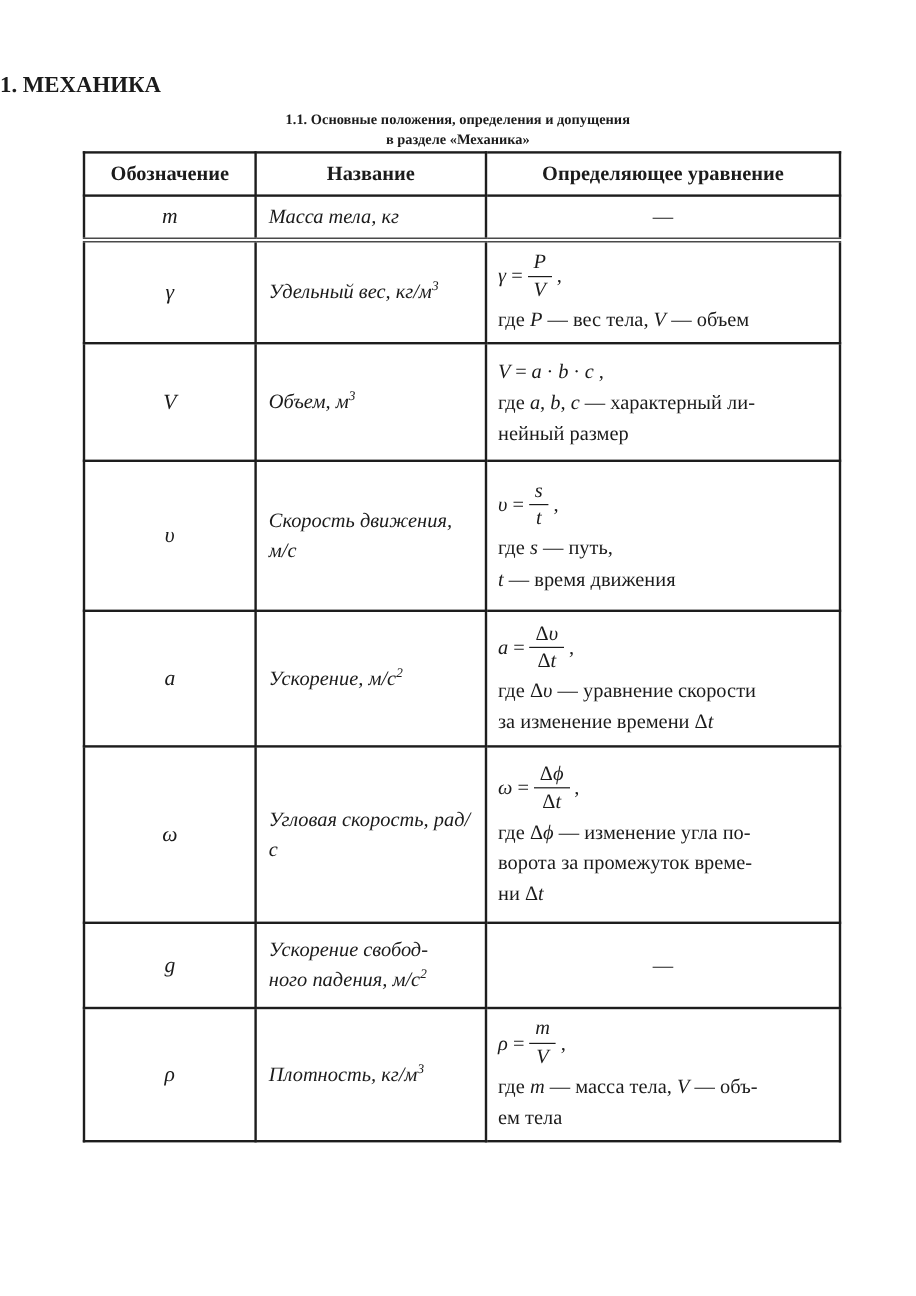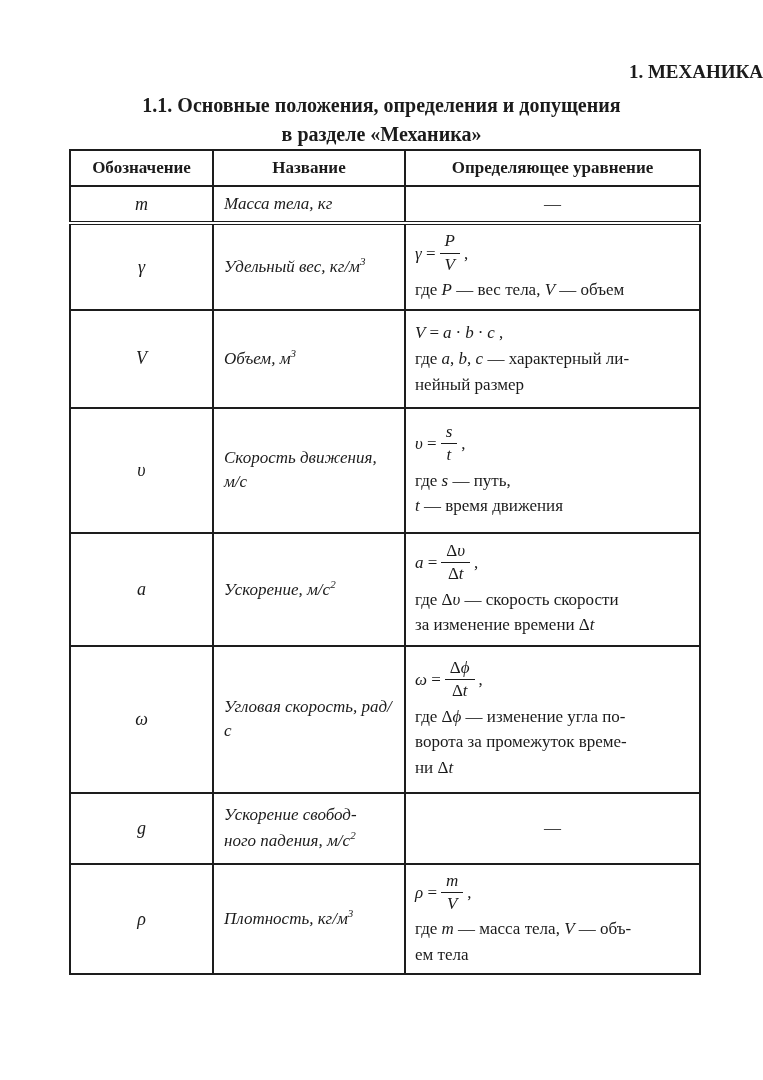--- a/index.html
+++ b/index.html
@@ -6,29 +6,29 @@
   body{
     width:763px;height:1080px;
     background:#ffffff;
     font-family:"Liberation Serif", serif;
     color:#1b1b1b;
     -webkit-font-smoothing:antialiased;
   }
   .page{padding-top:60px;}
   .doc-title{
     margin:0;
-    text-align:right;
+    text-align:left;
     font-size:19px;
     font-weight:bold;
     line-height:1.25;
   }
   .doc-subtitle{
     margin-top:7px;
     text-align:center;
-    font-size:20px;
+    font-size:12px;
     font-weight:bold;
     line-height:1.45;
   }
   .table-caption{
     width:630px;
     margin:7px 0 8px 69px;
     text-align:right;
     font-weight:bold;
     font-size:17.5px;
     padding-right:6px;
@@ -198,21 +198,21 @@
       <td class="name"><span>Ускорение, м/с</span><sup>2</sup></td>
       <td class="eq">
         <div class="eq-line">
           <span><i>a</i><span> = </span></span>
           <span class="frac">
             <span class="num"><span>Δ</span><i>υ</i></span>
             <span class="den"><span>Δ</span><i>t</i></span>
           </span>
           <span class="eq-tail">,</span>
         </div>
-        <div><span>где Δ</span><i>υ</i><span> — скорость скорости</span><br><span>за изменение времени Δ</span><i>t</i></div>
+        <div><span>где Δ</span><i>υ</i><span> — уравнение скорости</span><br><span>за изменение времени Δ</span><i>t</i></div>
       </td>
     </tr>
 
     <tr class="rh-w">
       <td class="sym">ω</td>
       <td class="name"><span>Угловая скорость, рад/с</span></td>
       <td class="eq">
         <div class="eq-line">
           <span><i>ω</i><span> = </span></span>
           <span class="frac">

